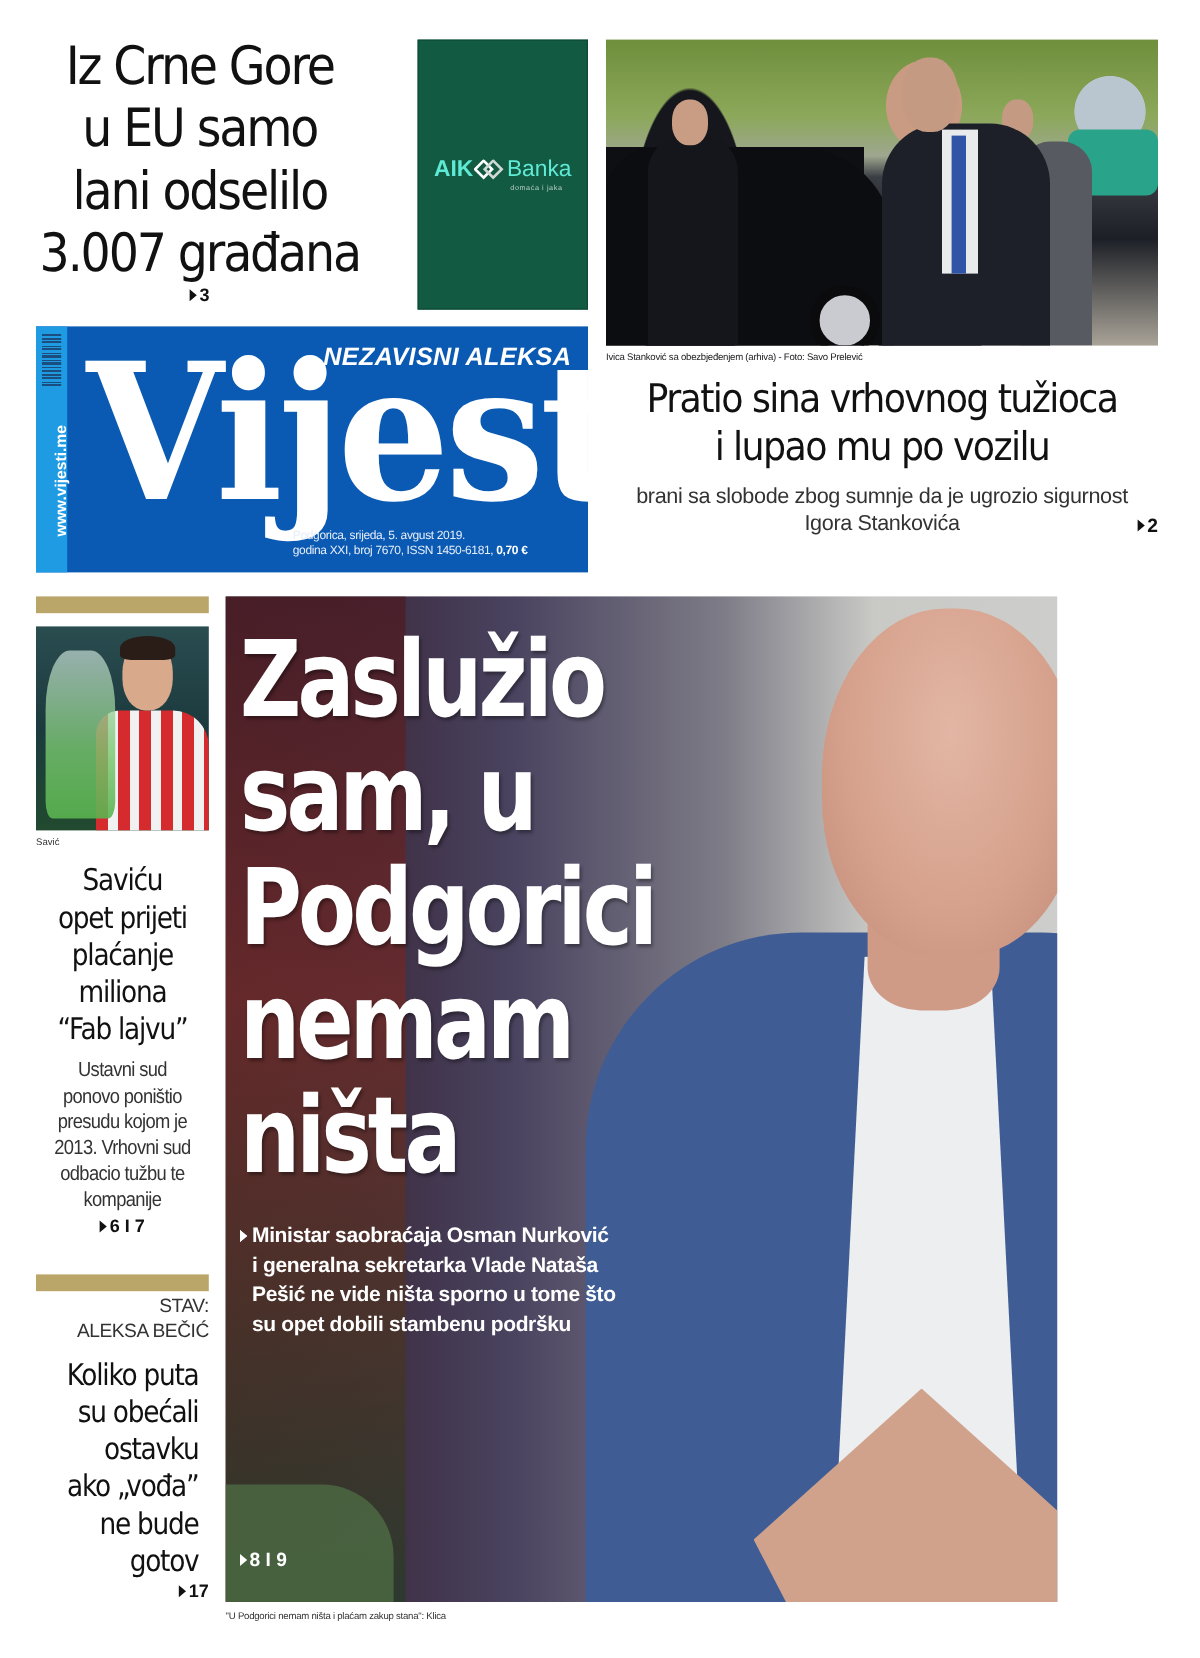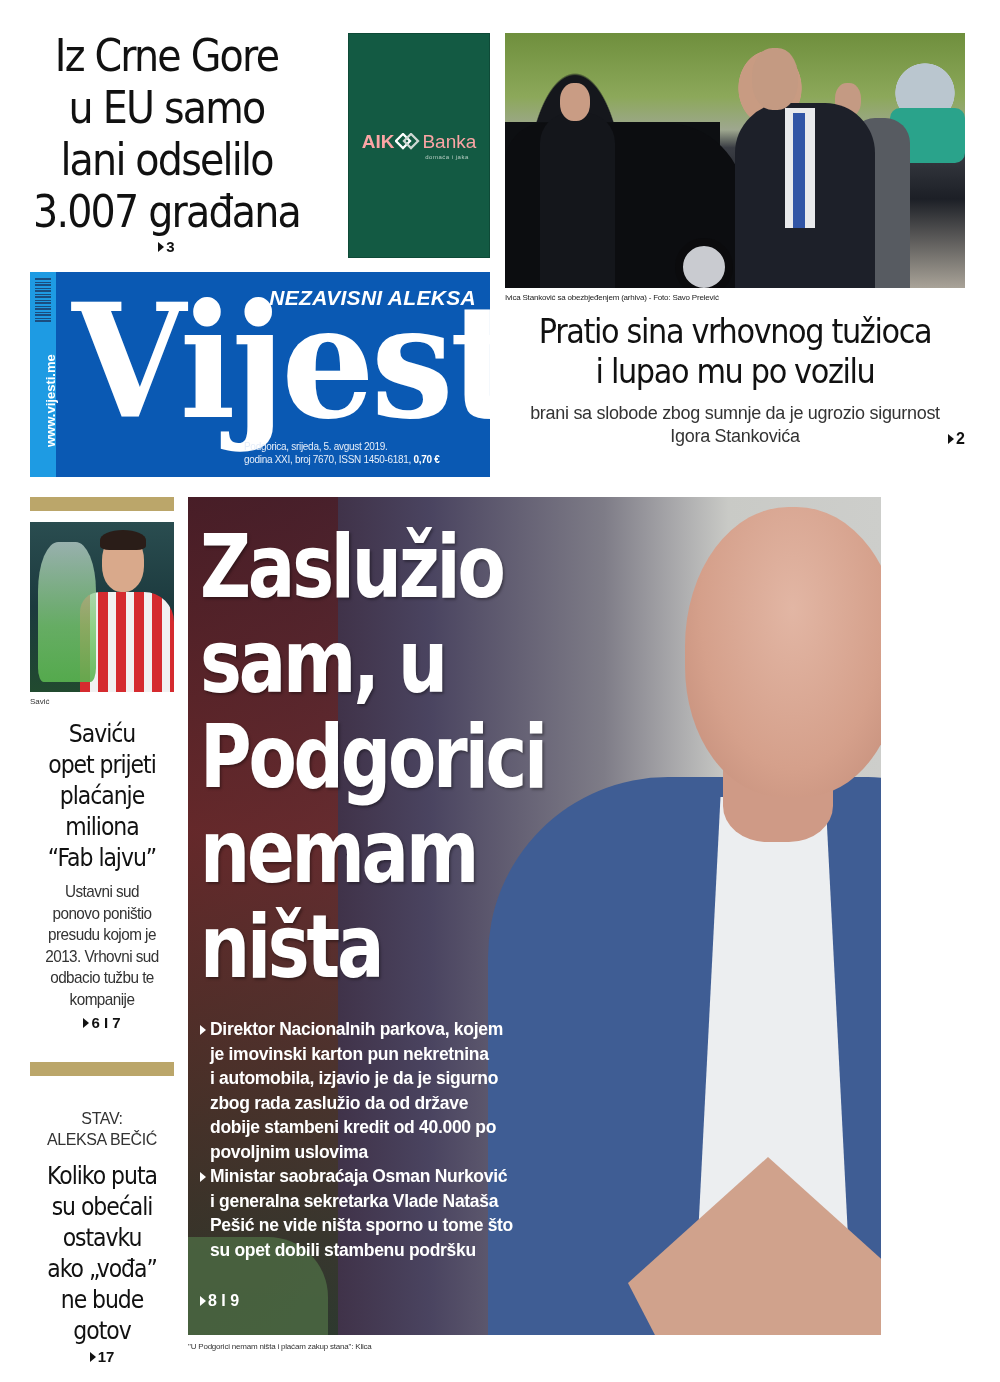--- a/index.html
+++ b/index.html
@@ -13,21 +13,21 @@
   #top-story .headline {
     font-family: "DejaVu Sans", sans-serif; font-weight: normal;
     font-size: 44px; line-height: 52px; letter-spacing: -2px; color: #111;
     transform: scaleX(0.9); transform-origin: center top;
   }
   .page-ref { font-weight: bold; font-size: 15px; display: inline-block; }
   .page-ref .tri { display: inline-block; width: 0; height: 0; border-top: 5px solid transparent; border-bottom: 5px solid transparent; border-left: 6px solid currentColor; margin-right: 2px; vertical-align: 0; }
 
   
   #ad { left: 348px; top: 33px; width: 142px; height: 225px; background: #135a43; border: 1px solid #0e4a37; display: flex; flex-direction: column; align-items: center; justify-content: center; }
-  #ad .brand { color: #fca5a5; font-size: 19px; display: flex; align-items: center; }
+  #ad .brand { color: #5eead4; font-size: 19px; display: flex; align-items: center; }
   #ad .brand b { font-weight: bold; }
   #ad .brand .bk { font-weight: normal; }
   #ad .tagline { color: #b9cfc5; font-size: 6px; margin-left: 56px; margin-top: 1px; letter-spacing: 0.5px; }
 
   
   #masthead { left: 30px; top: 272px; width: 460px; height: 205px; background: #0a59b3; }
   #masthead .side { position: absolute; left: 0; top: 0; width: 26px; height: 100%; background: #1e9be3; }
   #masthead .barcode { position: absolute; left: 5px; top: 6px; width: 16px; height: 44px;
     background: repeating-linear-gradient(0deg, #1a3a66 0 2px, transparent 2px 3px, #1a3a66 3px 4px, transparent 4px 6px); opacity: 0.8; }
   #masthead .url { position: absolute; left: 13px; top: 175px; transform-origin: 0 0; transform: rotate(-90deg); color: #fff; font-weight: bold; font-size: 13px; white-space: nowrap; }
@@ -73,21 +73,21 @@
   #photo-savic .face { position: absolute; left: 72px; top: 12px; width: 42px; height: 58px; background: #d9a98b; border-radius: 45%; }
   #photo-savic .hair { position: absolute; left: 70px; top: 8px; width: 46px; height: 20px; background: #2a1d18; border-radius: 50% 50% 20% 20%; }
   #photo-savic .trophy { position: absolute; left: 8px; top: 20px; width: 58px; height: 140px; background: linear-gradient(180deg, rgba(200,220,215,0.7), rgba(120,200,110,0.8) 60%, rgba(90,180,80,0.9)); border-radius: 35% 35% 10% 10%; }
   #caption-savic { left: 30px; top: 697px; font-size: 8px; color: #333; }
 
   #story3 { left: 30px; top: 718px; width: 144px; text-align: center; }
   #story3 .headline { font-family: "DejaVu Sans", sans-serif; font-size: 25px; line-height: 31px; letter-spacing: -1.2px; color: #111; transform: scaleX(0.88); transform-origin: center top; white-space: nowrap; }
   #story3 .deck { margin-top: 8px; font-size: 17px; line-height: 21.5px; color: #333; letter-spacing: -0.6px; white-space: nowrap; transform: scaleX(0.9); transform-origin: center top; }
   #story3 .page-ref { margin-top: 4px; }
 
-  #story4 { left: 30px; top: 1108px; width: 144px; text-align: center; }
+  #story4 { left: 30px; top: 1078px; width: 144px; text-align: right; }
   #story4 .kicker { font-size: 16px; line-height: 21px; color: #333; letter-spacing: -0.4px; }
   #story4 .headline { margin-top: 10px; font-family: "DejaVu Sans", sans-serif; font-size: 25px; line-height: 31px; letter-spacing: -1.2px; color: #111; transform: scaleX(0.88); transform-origin: center top; white-space: nowrap; }
   #story4 .page-ref { margin-top: 2px; }
 
   
   #main-photo { left: 188px; top: 497px; width: 693px; height: 838px; overflow: hidden;
     background: linear-gradient(90deg, #3a1f2a 0%, #3b2a3e 15%, #4a4460 35%, #7e7c87 60%, #c9cac6 78%, #cdcecb 100%); }
   #main-photo .flag { position: absolute; left: 0; top: 0; width: 150px; height: 838px; background: linear-gradient(180deg, #4a1d26 0%, #6c2a2a 40%, #4c3328 70%, #2a3a2a 100%); opacity: 0.85; }
   #main-photo .jacket { position: absolute; left: 300px; top: 280px; width: 500px; height: 560px; background: #3f5d94; border-radius: 180px 120px 0 0; }
   #main-photo .shirt { position: absolute; left: 510px; top: 300px; width: 150px; height: 440px; background: #eceef0; clip-path: polygon(15% 0, 85% 0, 100% 100%, 0 100%); }
@@ -226,26 +226,21 @@
 
   <div class="headline">
     <div>Zaslužio</div>
     <div>sam, u</div>
     <div>Podgorici</div>
     <div>nemam</div>
     <div>ništa</div>
   </div>
 
   <div class="bullets">
-    <div class="bullet"><span class="tri"></span><span>Direktor Nacionalnih parkova, kojem
-je imovinski karton pun nekretnina
-i automobila, izjavio je da je sigurno
-zbog rada zaslužio da od države
-dobije stambeni kredit od 40.000 po
-povoljnim uslovima</span></div>
+    <div class="bullet"><span class="tri"></span></div>
     <div class="bullet"><span class="tri"></span><span>Ministar saobraćaja Osman Nurković
 i generalna sekretarka Vlade Nataša
 Pešić ne vide ništa sporno u tome što
 su opet dobili stambenu podršku</span></div>
   </div>
 
   <span class="page-ref"><span class="tri"></span><span>8 I 9</span></span>
 </div>
 <div id="caption-main" class="abs">"U Podgorici nemam ništa i plaćam zakup stana": Klica</div>
 

